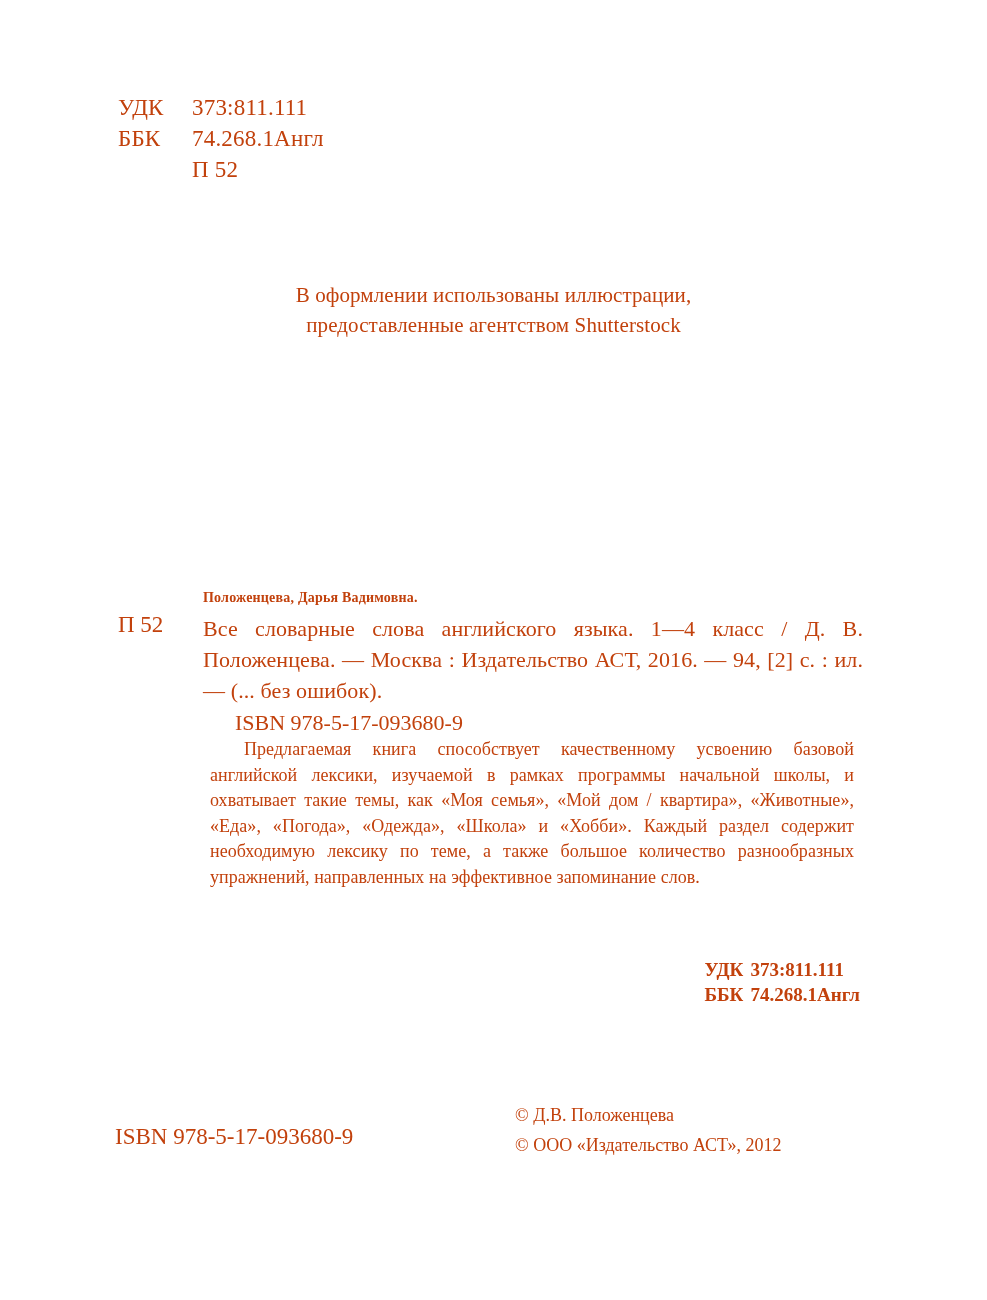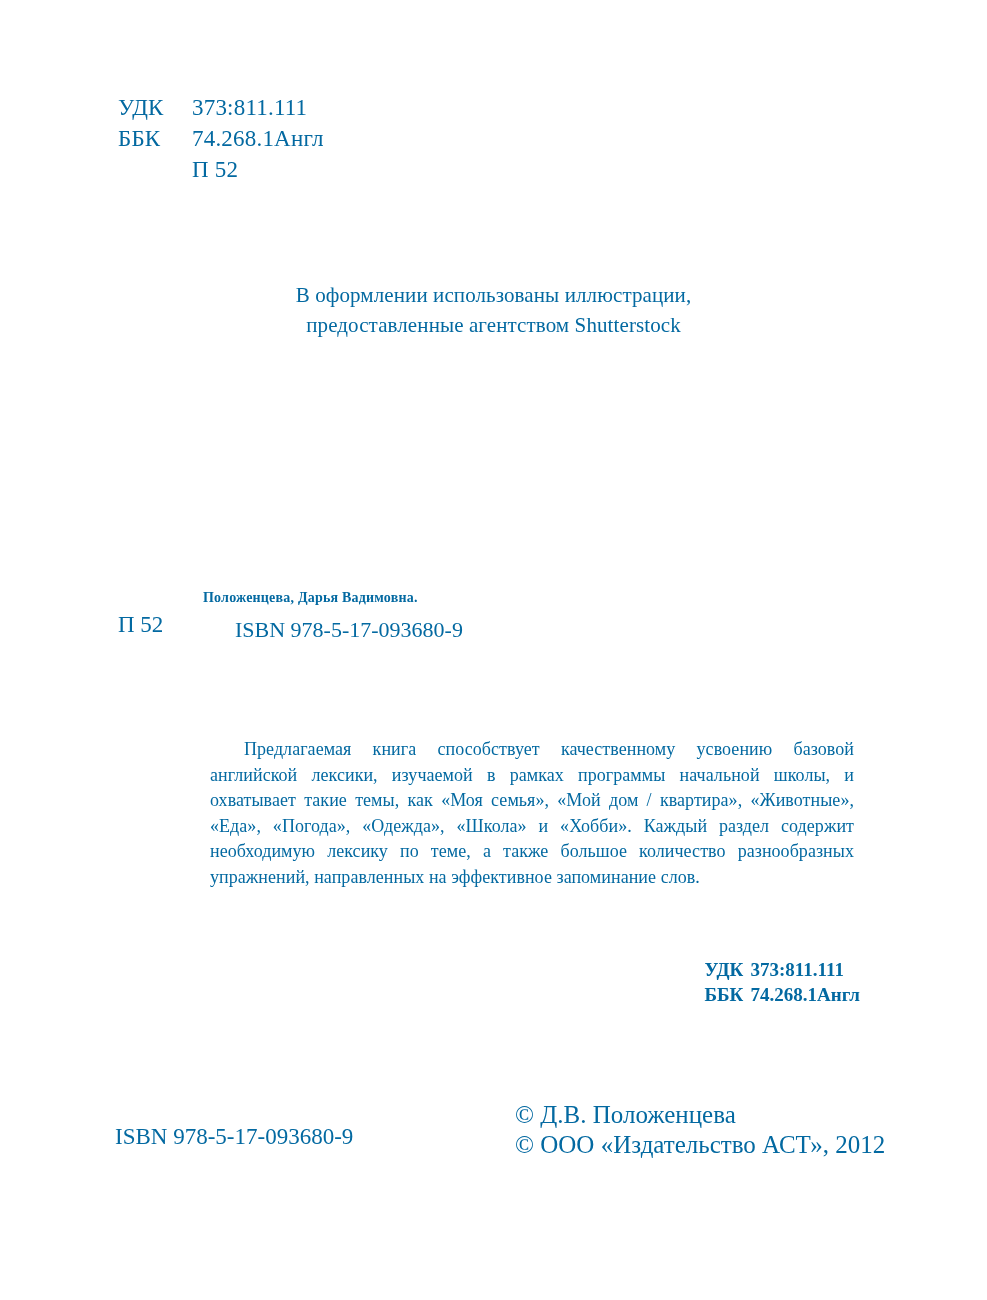--- a/index.html
+++ b/index.html
@@ -8,21 +8,21 @@
     padding: 0;
     background: #ffffff;
   }
   .page {
     position: relative;
     width: 987px;
     height: 1300px;
     background: #ffffff;
     overflow: hidden;
     font-family: "Liberation Serif", "DejaVu Serif", serif;
-    color: #0369a1;
+    color: #c2410c;
     -webkit-font-smoothing: antialiased;
   }
 
   
   .class-block {
     position: absolute;
     left: 118px;
     top: 92px;
     font-size: 23px;
     line-height: 31px;
@@ -139,21 +139,21 @@
     left: 115px;
     top: 1122px;
     font-size: 23px;
     line-height: 30px;
     white-space: nowrap;
   }
   .footer-copy {
     position: absolute;
     left: 515px;
     top: 1100px;
-    font-size: 25px;
+    font-size: 18px;
     line-height: 30px;
     white-space: nowrap;
   }
   .footer-copy .cline { display: block; }
 </style>
 </head>
 <body>
 
 <div class="page">
 
@@ -165,20 +165,21 @@
 
   <div class="credits">
     <span class="cline">В оформлении использованы иллюстрации,</span>
     <span class="cline">предоставленные агентством Shutterstock</span>
   </div>
 
   <div class="record">
     <div class="record-marker">П 52</div>
     <div class="record-body">
       <div class="record-author">Положенцева, Дарья Вадимовна.</div>
+      <div class="record-desc">Все словарные слова английского языка. 1—4 класс / Д. В. Положенцева. — Москва : Издательство АСТ, 2016. — 94, [2] с. : ил. — (... без ошибок).</div>
       <div class="record-isbn">ISBN 978-5-17-093680-9</div>
     </div>
   </div>
 
   <div class="annotation">
     <p>Предлагаемая книга способствует качественному усвоению базовой английской лексики, изучаемой в рамках программы начальной школы, и охватывает такие темы, как «Моя семья», «Мой дом / квартира», «Животные», «Еда», «Погода», «Одежда», «Школа» и «Хобби». Каждый раздел содержит необходимую лексику по теме, а также большое количество разнообразных упражнений, направленных на эффективное запоминание слов.</p>
   </div>
 
   <div class="class-block-bottom">
     <div><span class="lbl">УДК</span><span>373:811.111</span></div>

